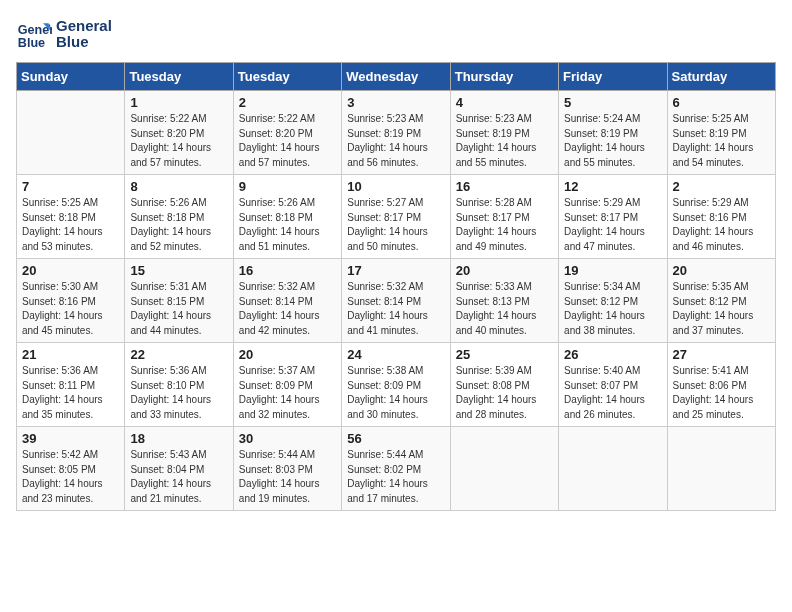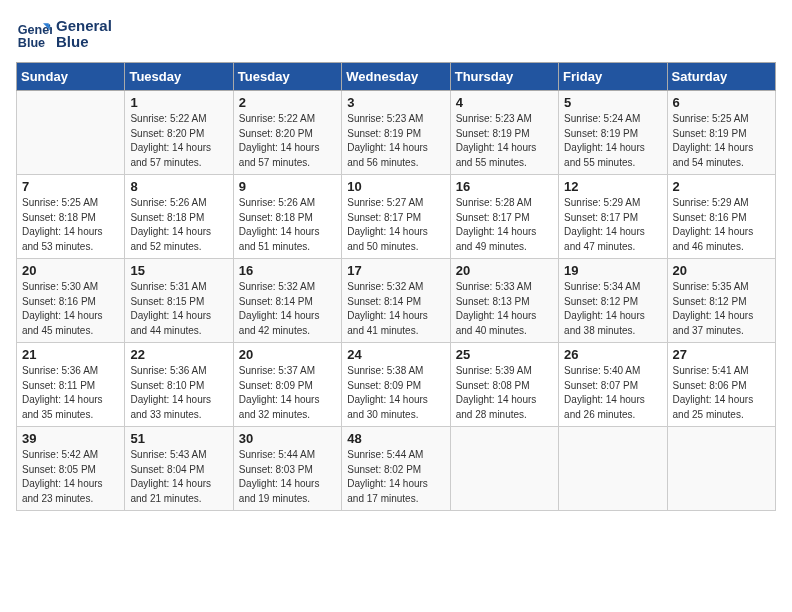--- a/index.html
+++ b/index.html
@@ -224,29 +224,29 @@
           <span class="day-num">27</span>
           <div class="day-info">Sunrise: 5:41 AM<br>Sunset: 8:06 PM<br>Daylight: 14 hours<br>and 25 minutes.</div>
         </td>
       </tr>
       <tr>
         <td>
           <span class="day-num">39</span>
           <div class="day-info">Sunrise: 5:42 AM<br>Sunset: 8:05 PM<br>Daylight: 14 hours<br>and 23 minutes.</div>
         </td>
         <td>
-          <span class="day-num">51</span>
+          <span class="day-num">18</span>
           <div class="day-info">Sunrise: 5:43 AM<br>Sunset: 8:04 PM<br>Daylight: 14 hours<br>and 21 minutes.</div>
         </td>
         <td>
           <span class="day-num">30</span>
           <div class="day-info">Sunrise: 5:44 AM<br>Sunset: 8:03 PM<br>Daylight: 14 hours<br>and 19 minutes.</div>
         </td>
         <td>
-          <span class="day-num">48</span>
+          <span class="day-num">56</span>
           <div class="day-info">Sunrise: 5:44 AM<br>Sunset: 8:02 PM<br>Daylight: 14 hours<br>and 17 minutes.</div>
         </td>
         <td></td>
         <td></td>
         <td></td>
       </tr>
     </tbody>
 </table>
 
 </body></html>

